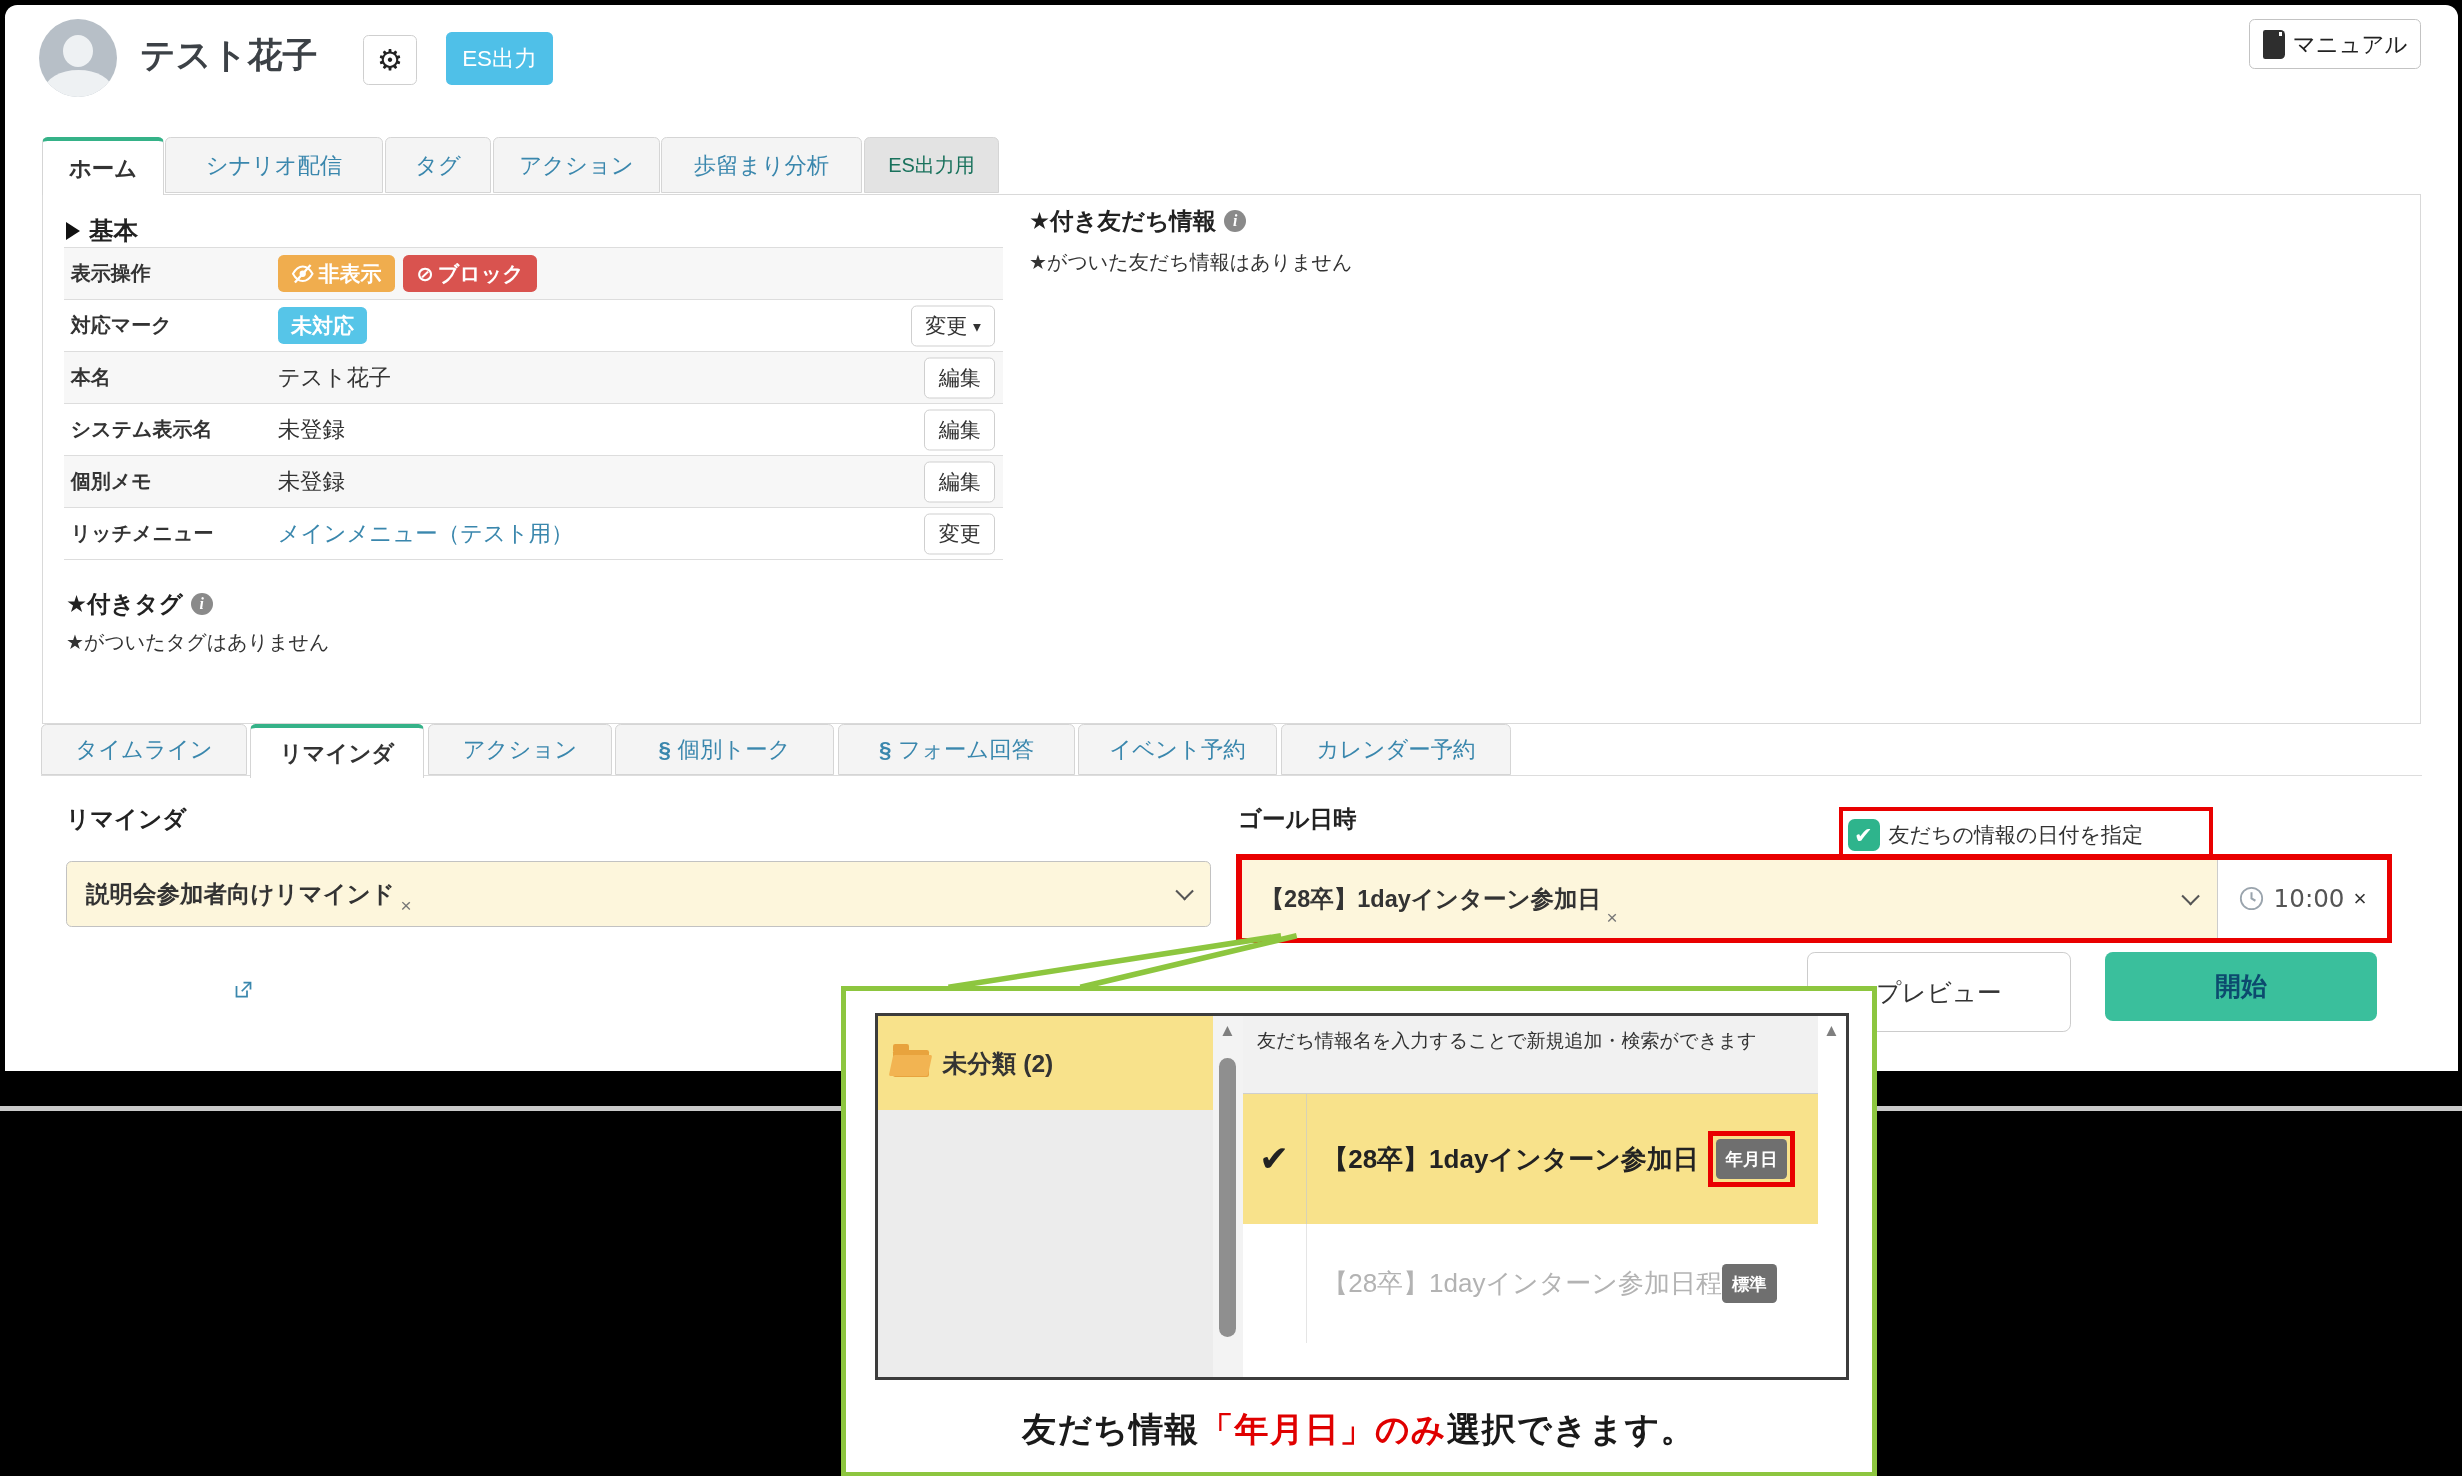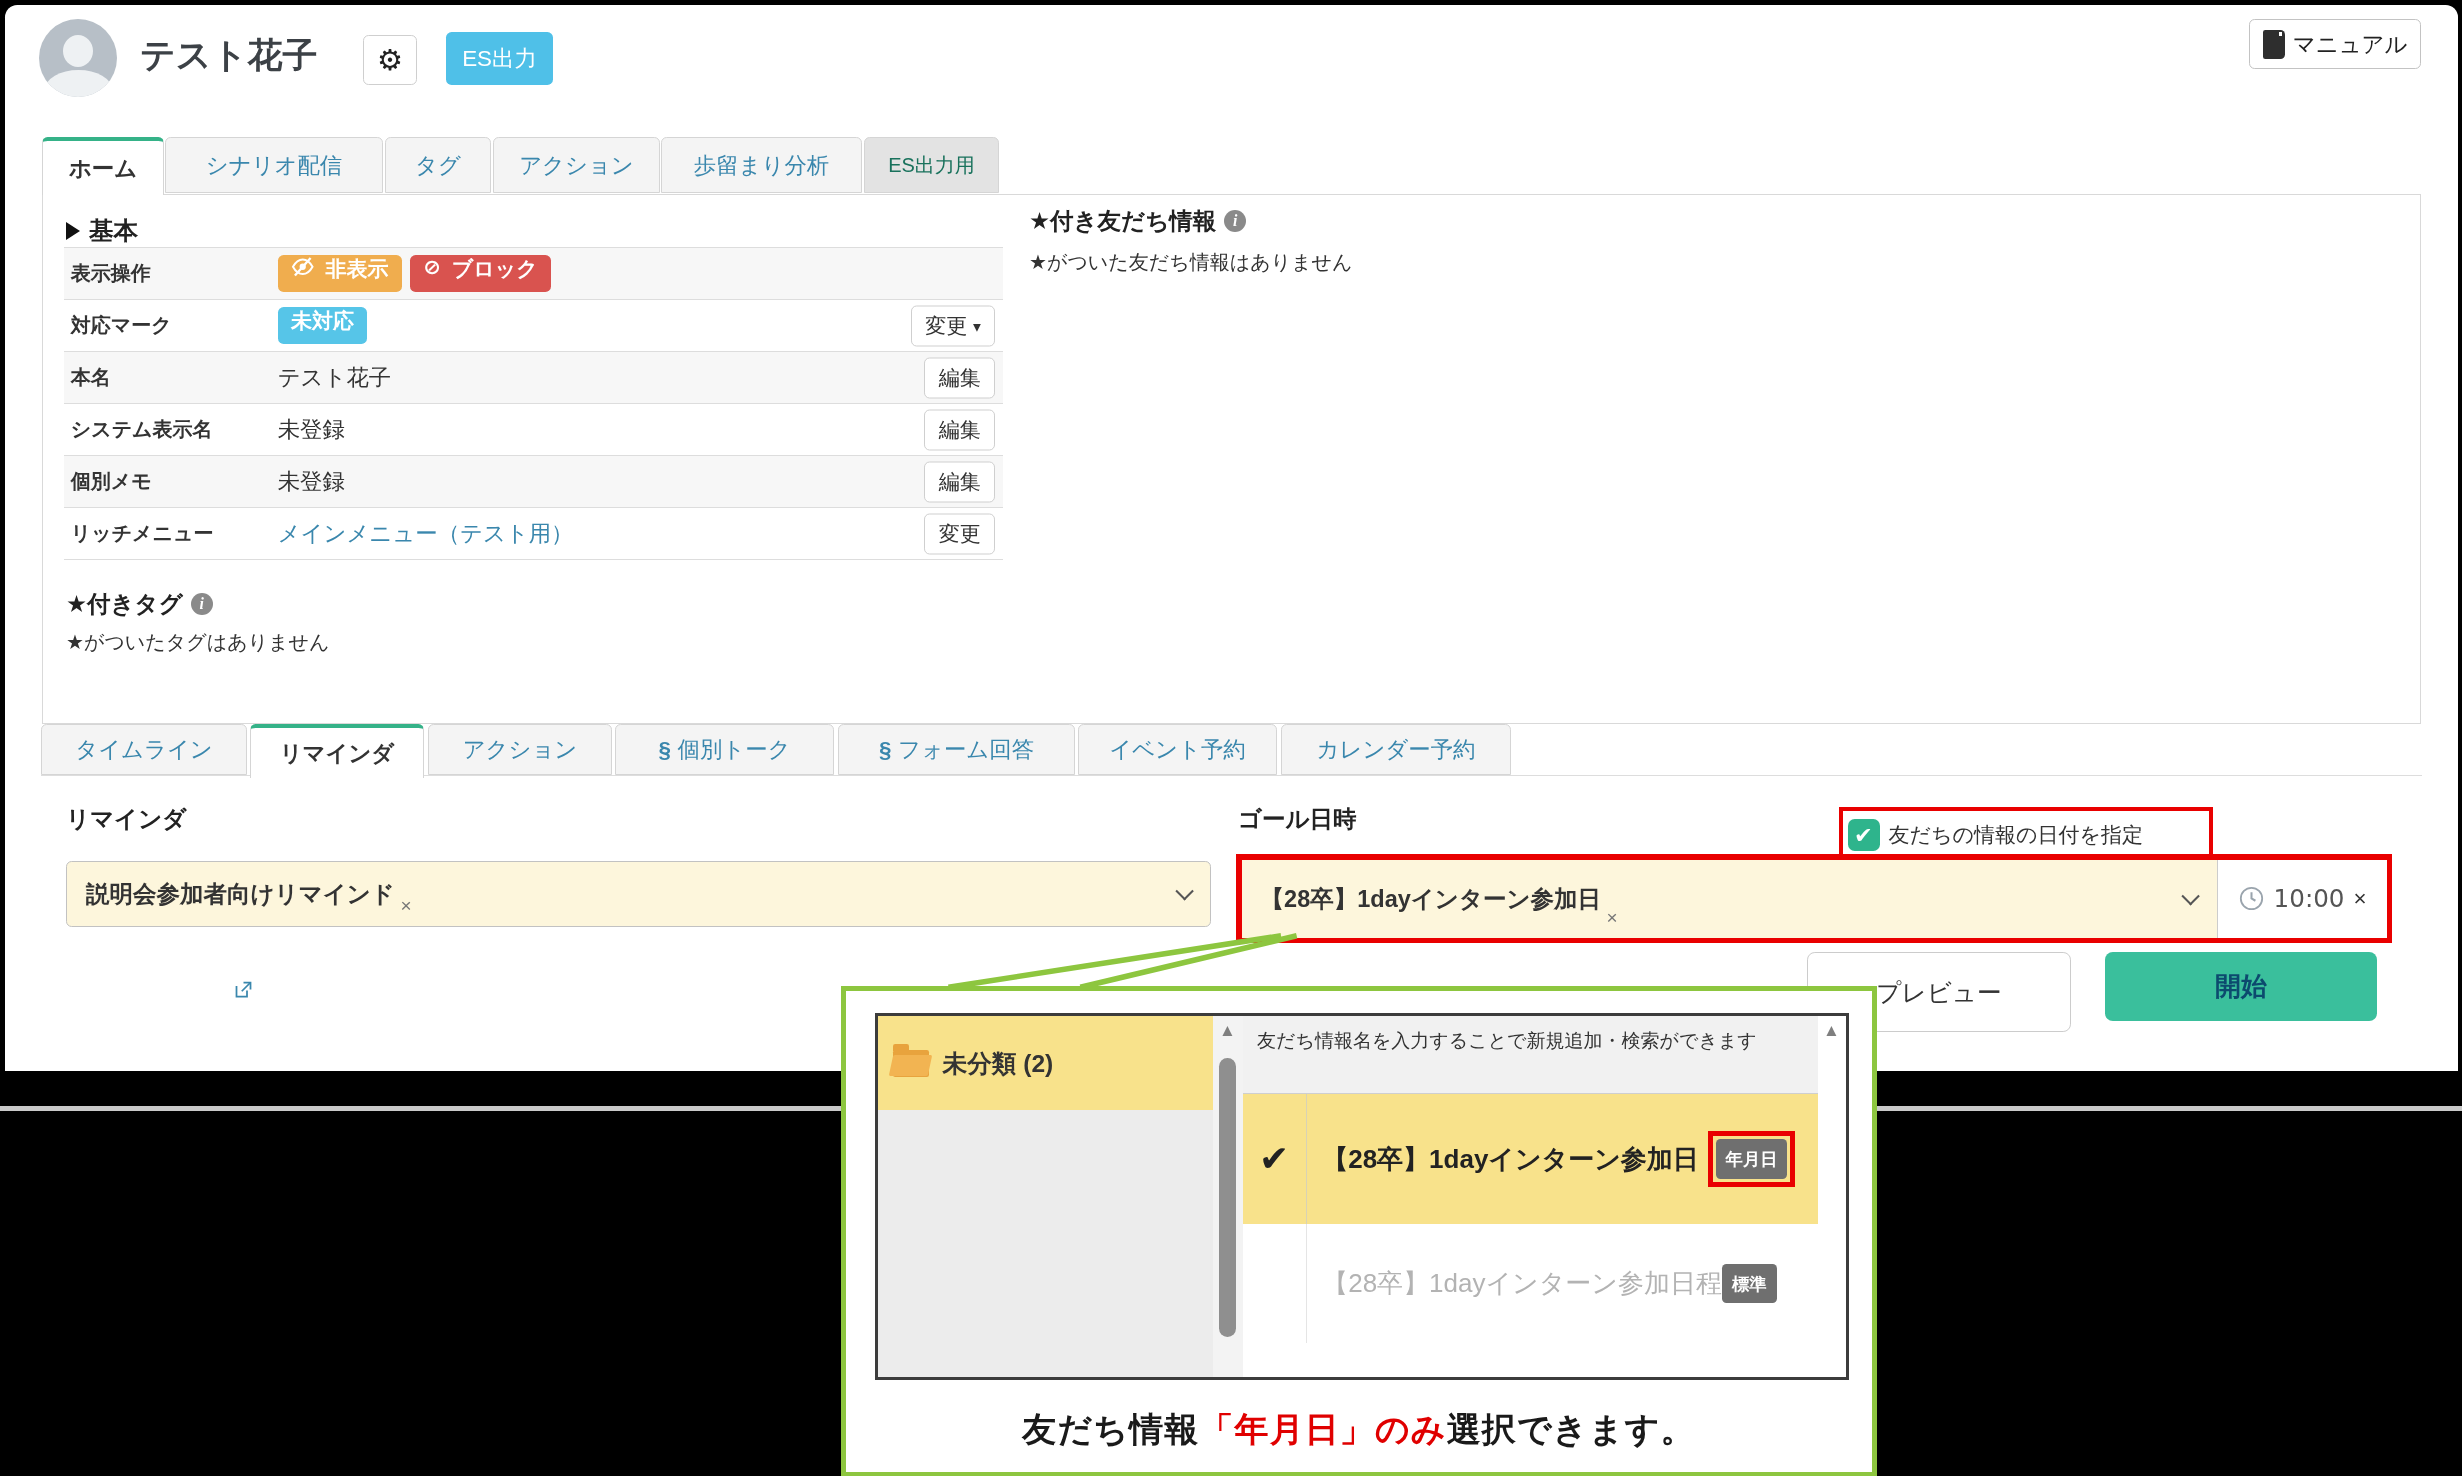--- a/index.html
+++ b/index.html
@@ -41,21 +41,21 @@
   .tri{width:0;height:0;border-left:14.5px solid #111;border-top:9px solid transparent;border-bottom:9px solid transparent;}
   .btable{left:64px;top:247px;width:939px;}
   .brow{position:relative;height:51px;border-top:1.1px solid #ddd;display:flex;align-items:center;}
   .brow.last{border-bottom:1.1px solid #ddd;}
   .brow.stripe{background:#f7f7f7;}
   .blabel{width:207px;padding-left:6.7px;font-size:20px;font-weight:700;color:#333;}
   .bval{font-size:22.4px;color:#333;}
   .blink{font-size:22.4px;color:#3a87ad;}
   .rowbtn{position:absolute;right:7.8px;top:50%;transform:translateY(-50%);background:#fff;border:1.1px solid #cfcfcf;
           border-radius:5.6px;height:41px;padding:0 13.4px;display:flex;align-items:center;gap:5.6px;font-size:21px;color:#333;}
-  .badge{display:inline-flex;gap:11px;height:37px;padding:0 13.4px;border-radius:5.6px;
+  .badge{display:inline-flex;align-items:center;gap:4px;height:37px;padding:0 13.4px;border-radius:5.6px;
          color:#fff;font-size:21px;font-weight:700;}
   .b-orange{background:#f0ad4e;}
   .b-red{background:#d9534f;margin-left:7.8px;}
   .b-cyan{background:#56c5e8;}
   .caret{font-size:15.7px;color:#333;}
   .infoico{display:inline-flex;align-items:center;justify-content:center;width:22.4px;height:22.4px;border-radius:50%;
            background:#8a8a8a;color:#fff;font-size:15.7px;font-weight:700;font-family:"Liberation Serif",serif;font-style:italic;}
   .startxt{font-size:23.5px;font-weight:700;color:#222;display:flex;align-items:center;gap:7.8px;}
   .emptytxt{font-size:20px;color:#333;}
   

